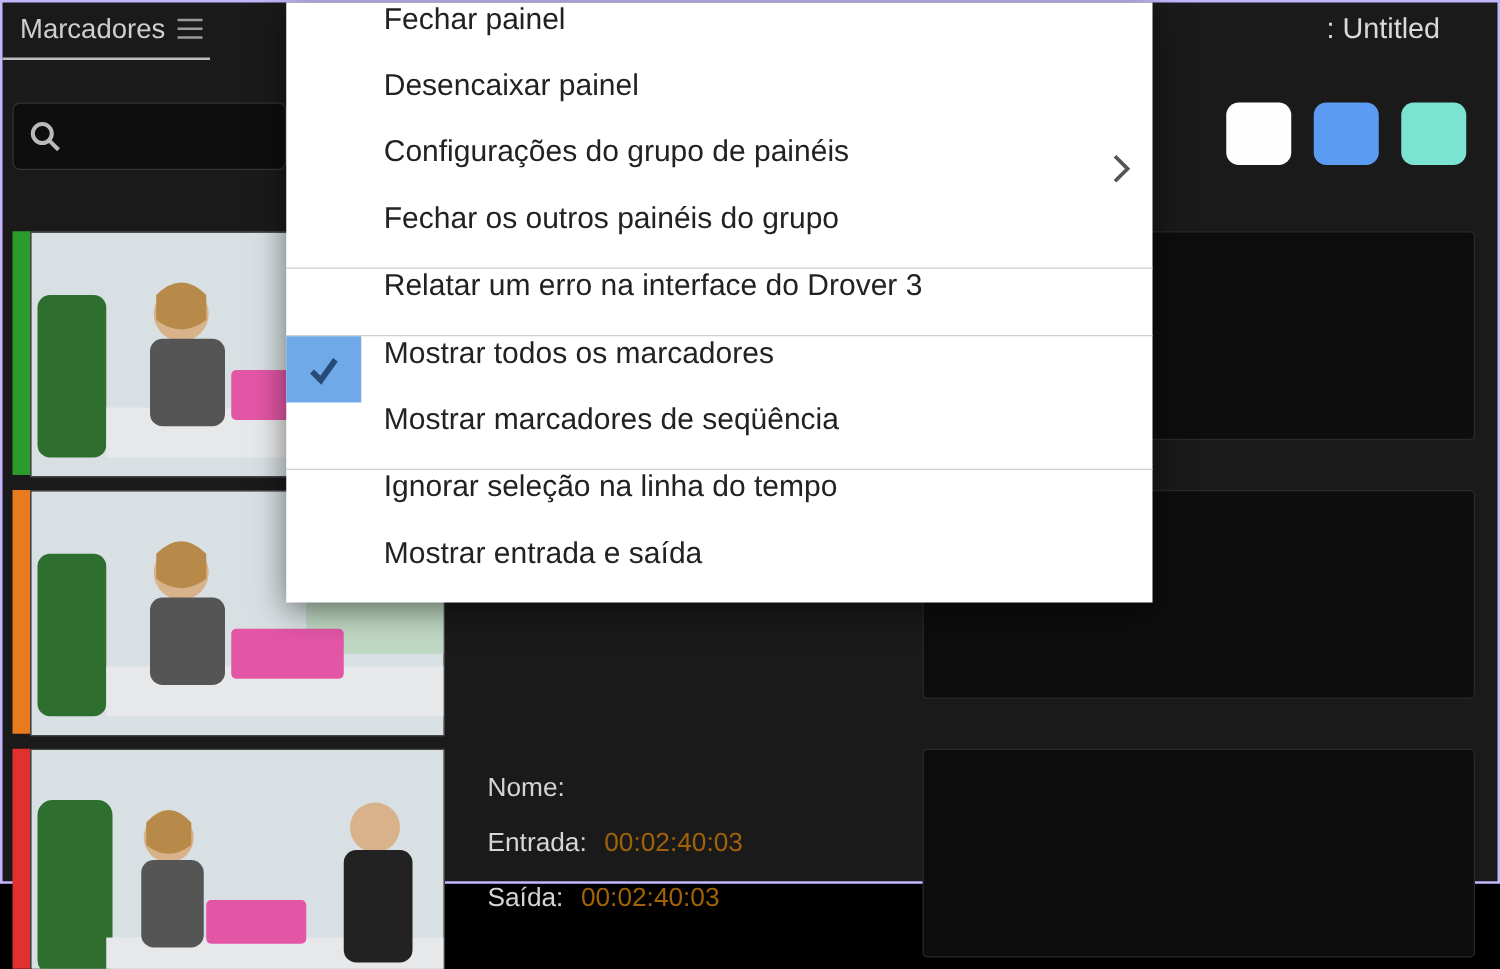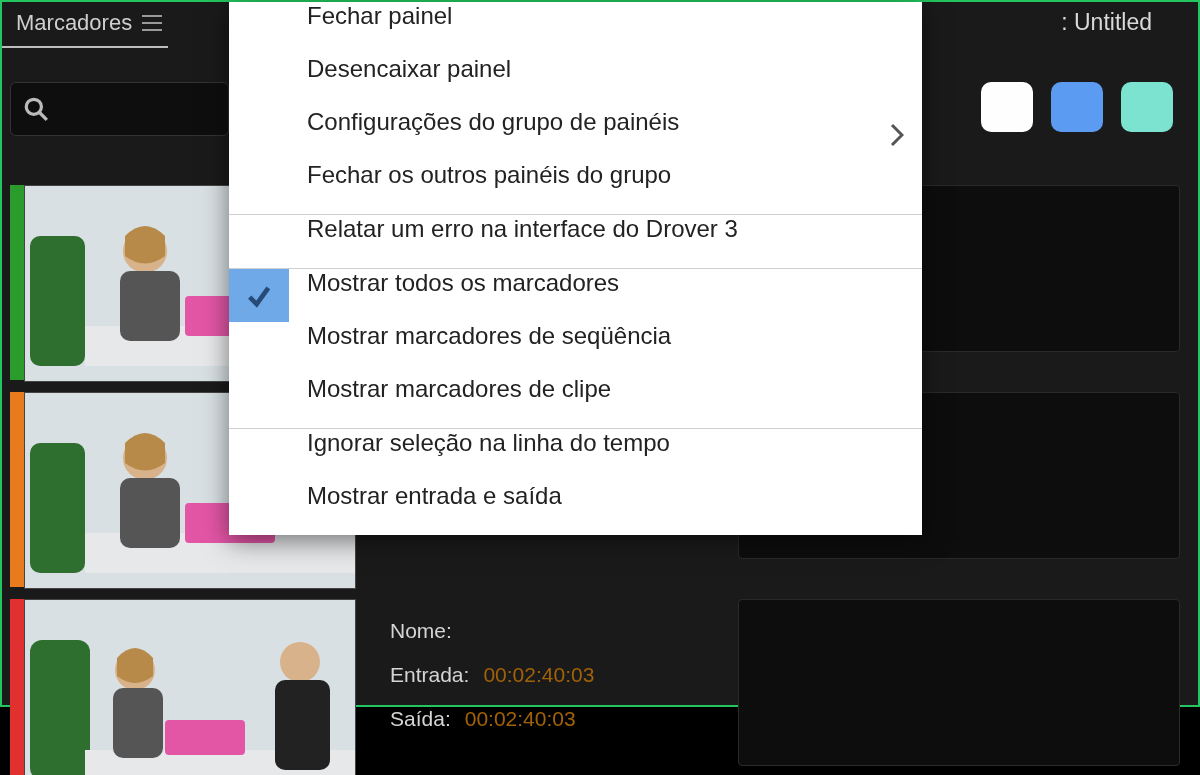--- a/index.html
+++ b/index.html
@@ -1,16 +1,16 @@
 <!DOCTYPE html>
 <html><head>
 <meta charset="utf-8">
 <style>
 html,body{margin:0;padding:0;width:1200px;height:775px;overflow:hidden;font-family:-apple-system,BlinkMacSystemFont,"Segoe UI",Arial,sans-serif;background:#000}
-.app{position:relative;width:1200px;height:707px;background:#1a1a1a;border:2px solid #22c55e;box-sizing:border-box}
+.app{position:relative;width:1200px;height:707px;background:#1a1a1a;border:2px solid #c4b5fd;box-sizing:border-box}
 
 .panel-tab-bar{position:absolute;left:0;top:0;right:0;height:46px;display:flex;align-items:flex-start}
 .panel-tab{display:flex;align-items:center;gap:10px;padding:8px 6px 10px 14px;color:#cfcfd0;font-size:22px;border-bottom:2px solid #bdbdbd}
 .hamburger{width:20px;height:16px;display:flex;flex-direction:column;justify-content:space-between;cursor:pointer}
 .hamburger span{display:block;height:2px;background:#9a9a9a}
 .right-title{position:absolute;right:46px;top:7px;color:#d9d9da;font-size:23px}
 
 .search-wrap{position:absolute;left:8px;top:80px;width:205px;height:52px;background:#0e0e0e;border:1px solid #333;border-radius:6px;display:flex;align-items:center;padding-left:12px}
 .search-icon{width:26px;height:26px}
 .search-icon svg{width:26px;height:26px;stroke:#bbb;fill:none;stroke-width:3}
@@ -200,23 +200,20 @@
       <span class="check">
           <svg viewBox="0 0 24 24">
             <polyline points="4,13 10,19 20,5"></polyline>
           </svg>
         </span>
       <span>Mostrar todos os marcadores</span>
     </div>
     <div class="menu-item">
         <span>Mostrar marcadores de seqüência</span>
       </div>
-    <div class="menu-item">
-        <span>Mostrar marcadores de clipe</span>
-      </div>
     <div class="menu-sep"></div>
     <div class="menu-item">
         <span>Ignorar seleção na linha do tempo</span>
       </div>
     <div class="menu-item">
         <span>Mostrar entrada e saída</span>
       </div>
   </div>
 
 </div>

